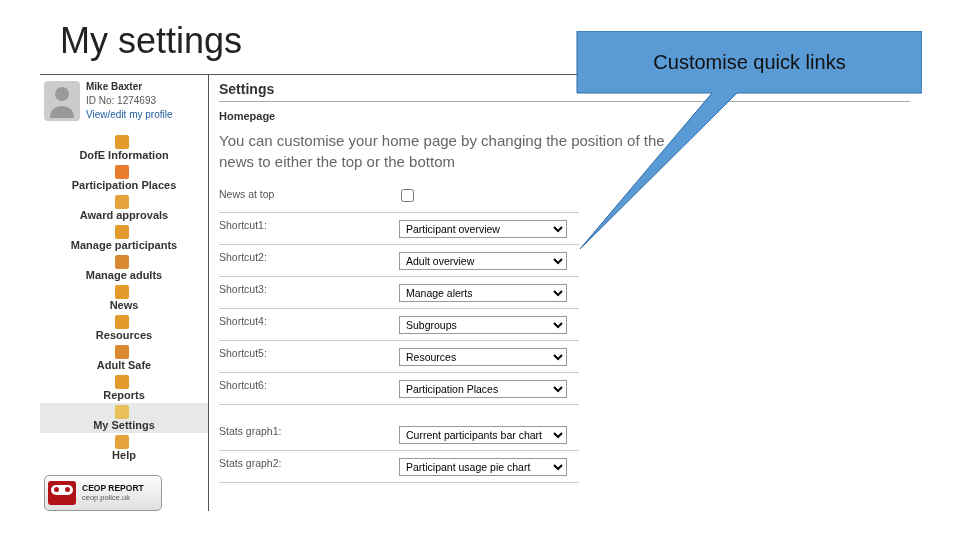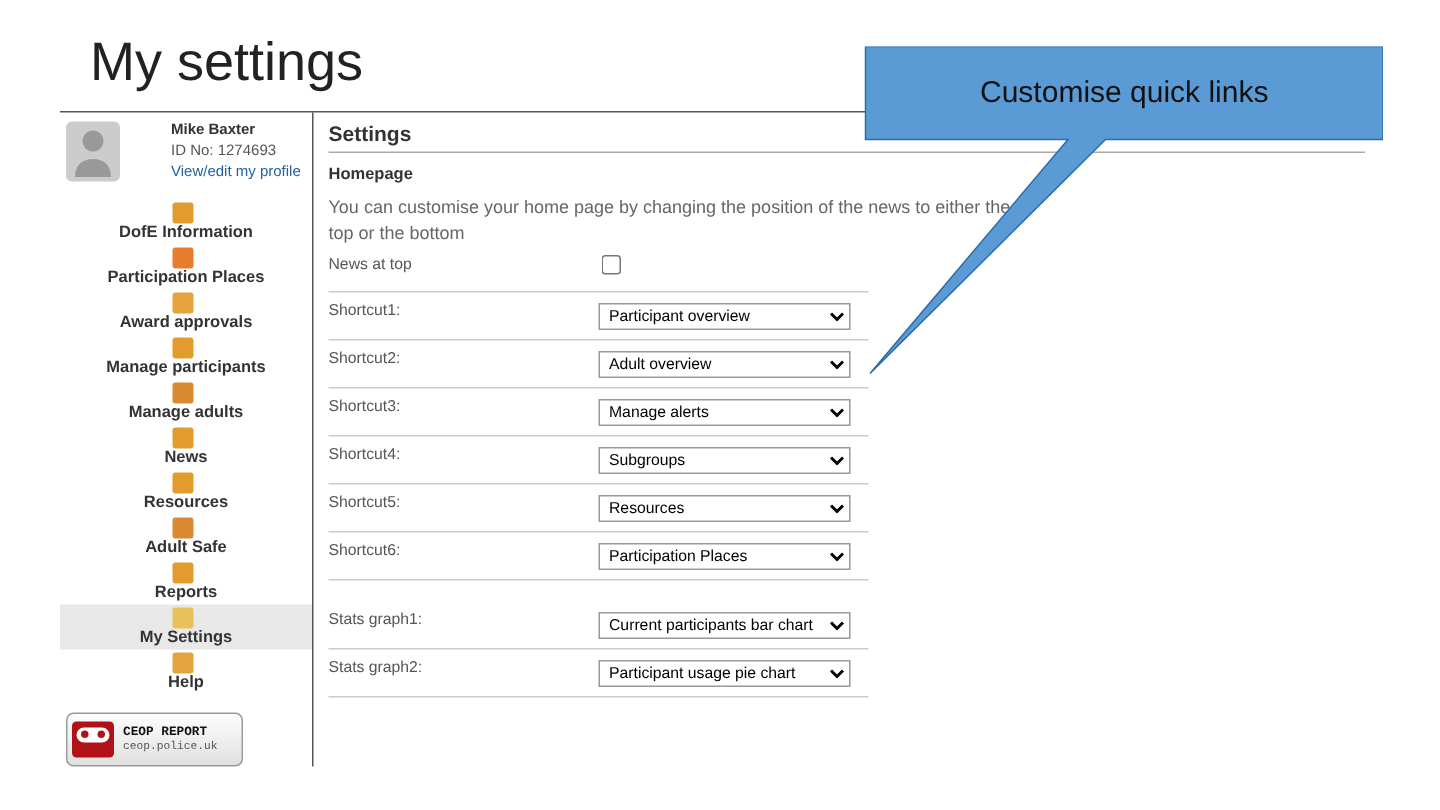--- a/index.html
+++ b/index.html
@@ -1,42 +1,42 @@
 <!DOCTYPE html>
 <html><head>
 <meta charset="utf-8">
 <style>
   * { box-sizing:border-box; margin:0; padding:0; }
   body { font-family:Arial,Helvetica,sans-serif; background:#fff; color:#333; width:960px; height:540px; overflow:hidden; }
   .slide-title { font-size:36px; font-weight:400; color:#222; margin:20px 0 12px 60px; }
   .app { display:flex; border-top:1px solid #555; margin:0 40px; }
   .sidebar { width:168px; font-size:11px; color:#333; }
-  .profile { display:flex; padding:6px 4px;gap:28px; }
+  .profile { display:flex; padding:6px 4px; }
   .avatar { width:36px; height:40px; background:#ccc; border-radius:4px; display:flex; align-items:center; justify-content:center; }
   .avatar svg { display:block; }
   .profile-meta { margin-left:6px; font-size:10px; }
   .profile-meta .id { color:#555; margin-top:3px; }
   .profile-meta .link { color:#2362a2; margin-top:3px; cursor:pointer; }
   .nav { margin-top:6px; }
   .nav-item { display:flex; align-items:center; padding:2px 4px; font-weight:700; color:#333; cursor:pointer;flex-direction:column; }
   .nav-item.selected { background:#e8e8e8; }
   .nav-icon { width:14px; height:14px; border-radius:2px; margin-right:5px; display:flex; align-items:center; justify-content:center; font-size:9px; color:#fff; }
   .ceop { margin:12px 4px 0 4px; width:118px; height:36px; border:1px solid #999; border-radius:5px; background:linear-gradient(#fdfdfd,#e0e0e0); display:flex; align-items:center; padding:3px; }
   .ceop-badge { width:28px; height:24px; background:#b01217; border-radius:3px; position:relative; }
   .ceop-eyes { position:absolute; top:4px; left:3px; width:22px; height:10px; background:#fff; border-radius:5px; }
   .ceop-eyes::before, .ceop-eyes::after { content:""; position:absolute; width:5px; height:5px; background:#b01217; border-radius:50%; top:2px; }
   .ceop-eyes::before { left:3px; }
   .ceop-eyes::after { right:3px; }
-  .ceop-text { margin-left:6px; font-size:8.5px; line-height:1.1; color:#333;font-family:Liberation Mono, monospace; }
+  .ceop-text { margin-left:6px; font-size:8.5px; line-height:1.1; color:#333; }
   .ceop-text .t1 { font-weight:700; color:#111; }
   .ceop-text .t2 { color:#555; font-size:7.5px; }
   .main { flex:1; border-left:1px solid #555; padding:6px 10px; position:relative; }
   .h1 { font-size:14px; font-weight:700; border-bottom:1px solid #aaa; padding-bottom:4px; margin-bottom:8px; }
   .h2 { font-size:11px; font-weight:700; margin-bottom:8px; }
-  .desc { font-size:12px; color:#666; max-width:460px; line-height:1.4; }
+  .desc { font-size:15px; color:#666; max-width:460px; line-height:1.4; margin-bottom:10px; }
   .row { display:flex; border-bottom:1px solid #ccc; padding:6px 0; width:360px; }
   .row-label { width:180px; font-size:10.5px; color:#555; }
   .row-field select { width:168px; font-size:10.5px; padding:1px 2px; border:1px solid #999; background:#fff; }
   .row-field input[type=checkbox] { margin-left:2px; }
   .spacer { height:14px; }
   .callout-svg { position:absolute; top:-44px; right:-2px; pointer-events:none; }
 </style>
 </head>
 <body>
 

